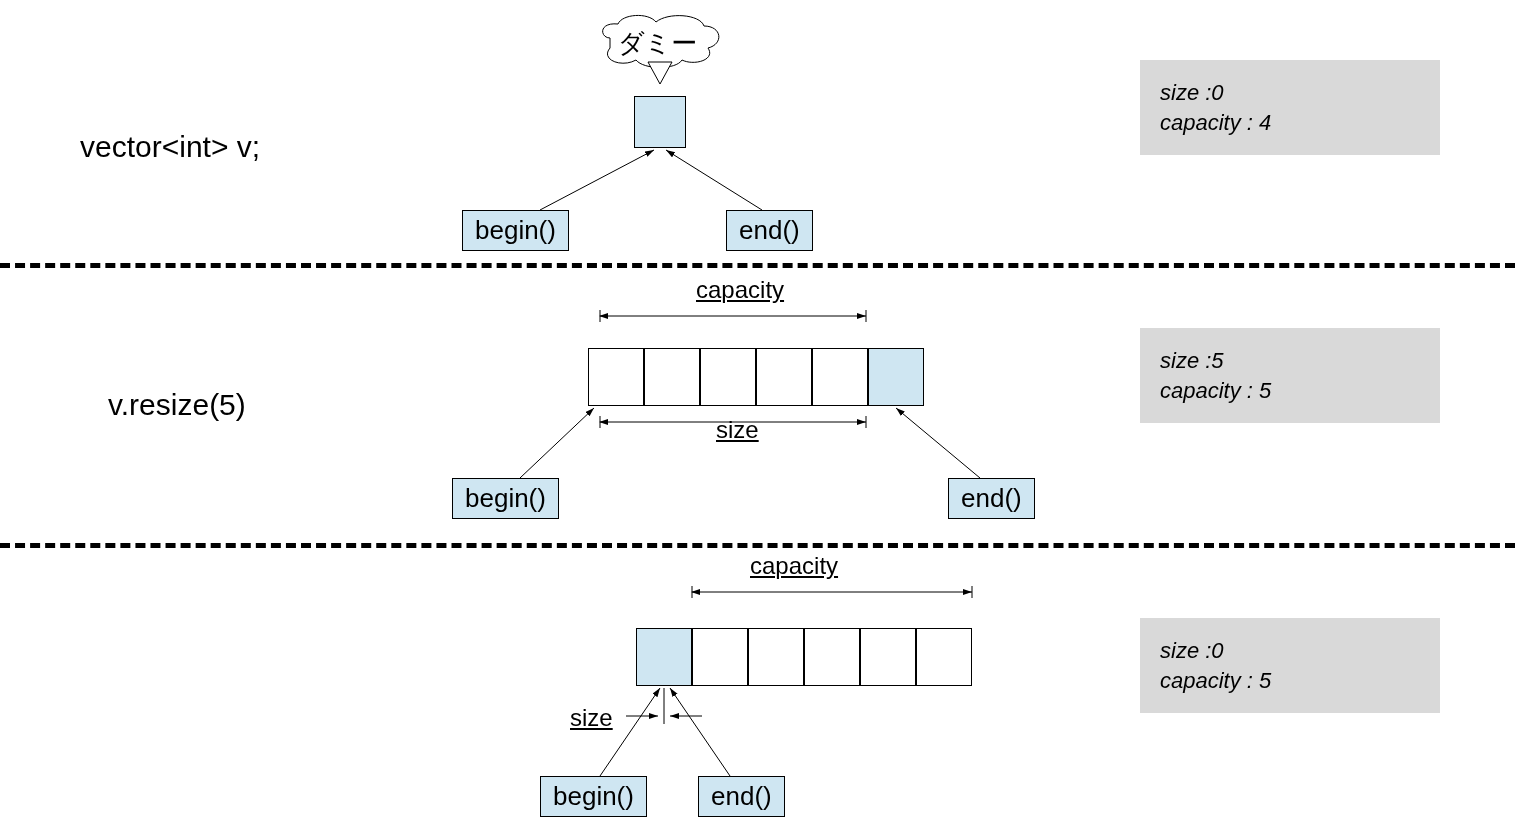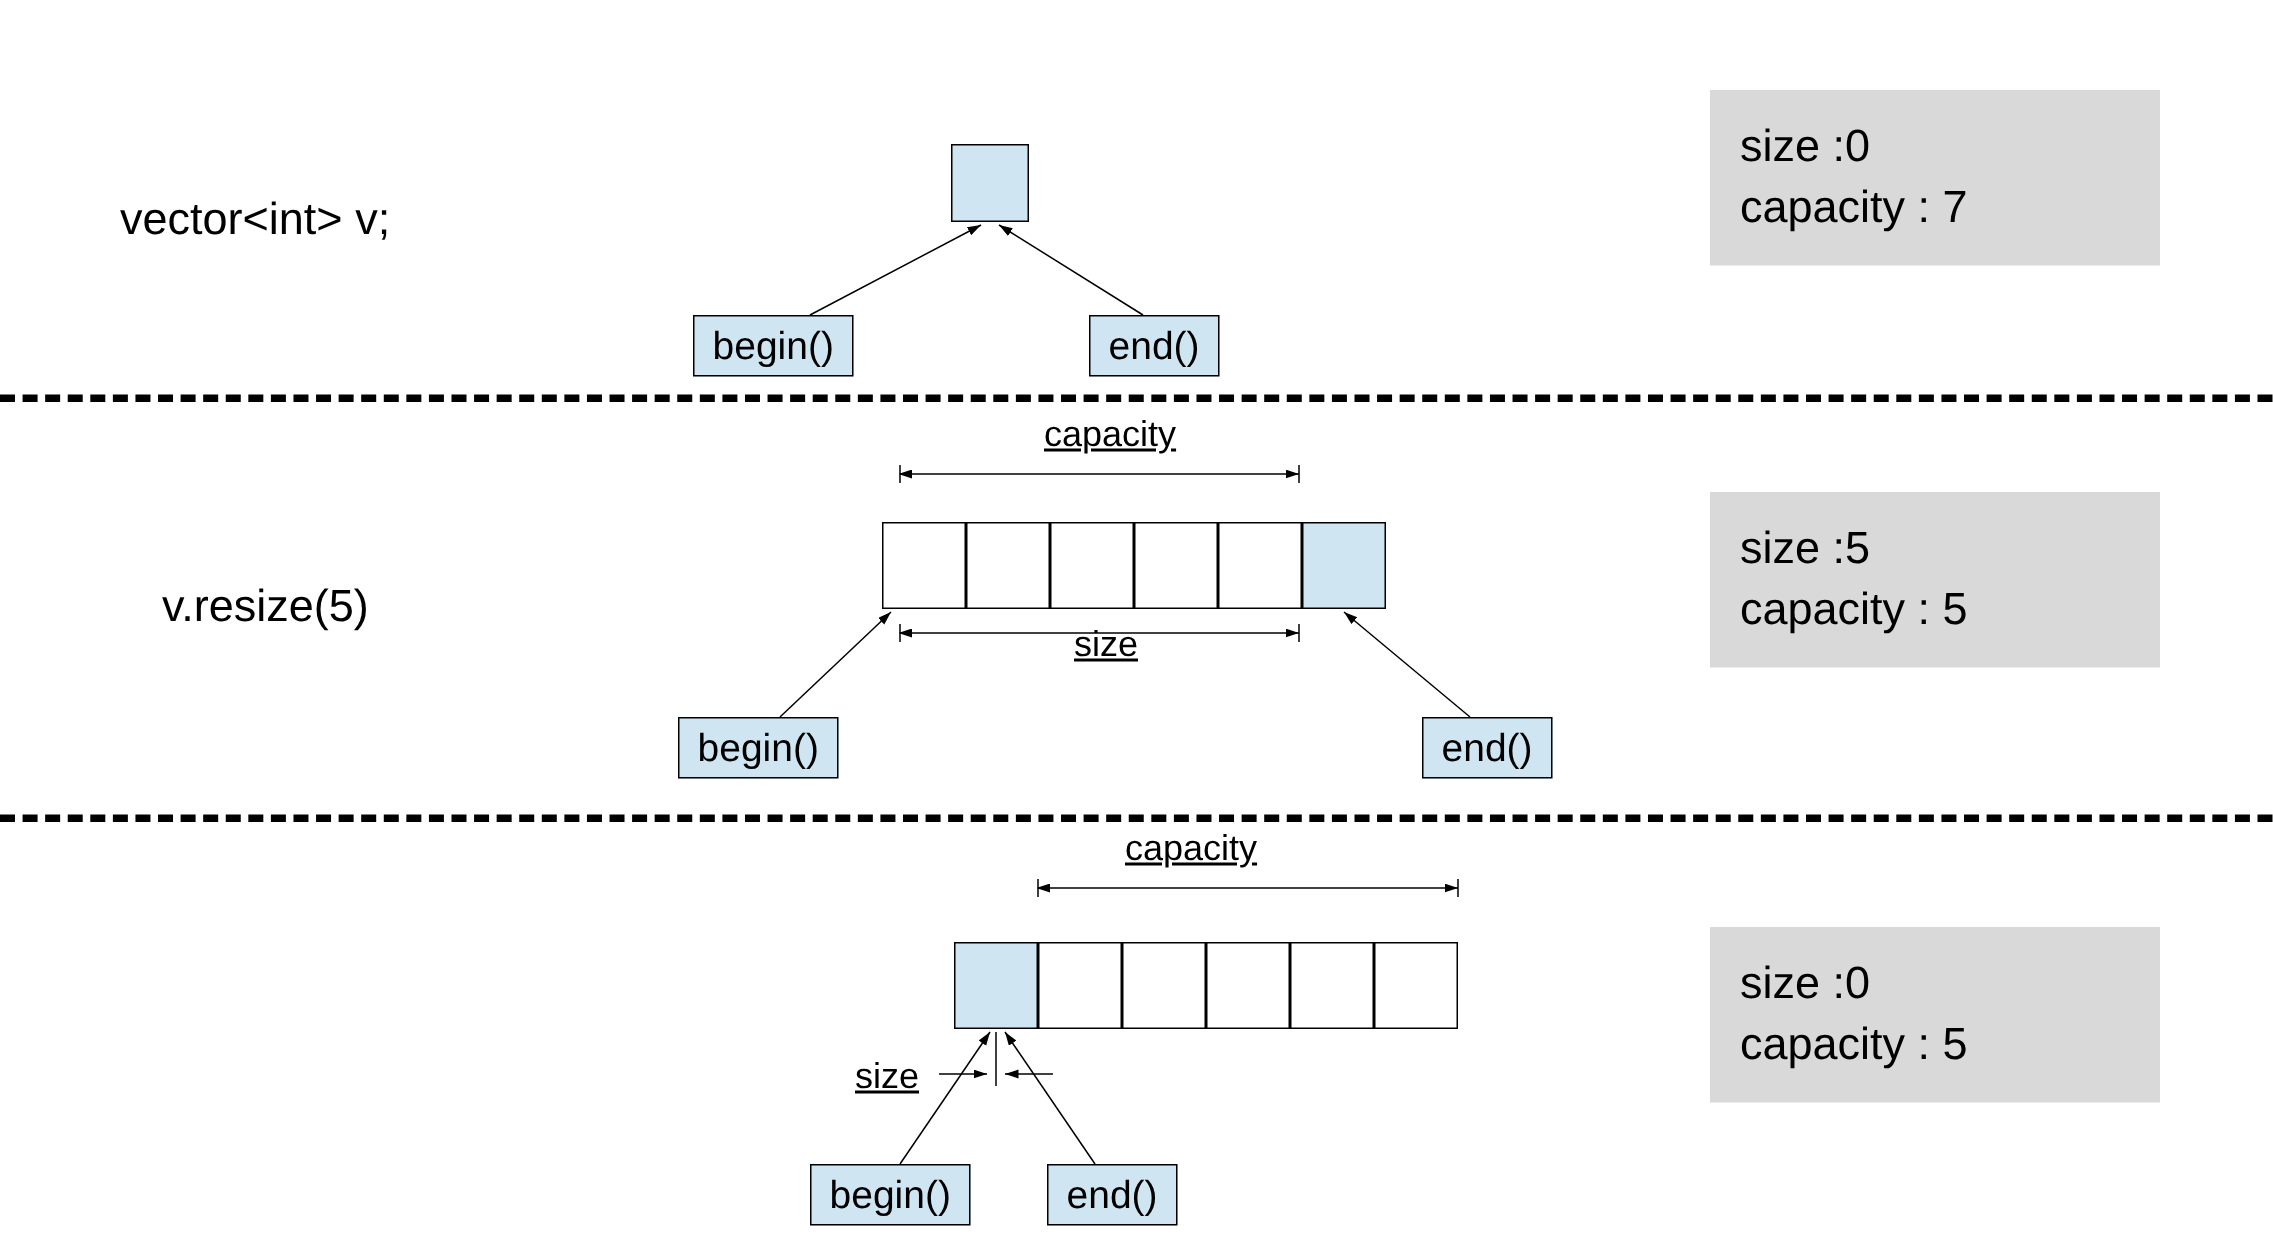--- a/index.html
+++ b/index.html
@@ -26,22 +26,23 @@
   .code-label {
     position: absolute;
     font-size: 30px;
     color: #000;
     text-align: right;
   }
   .info-box {
     position: absolute;
     background: #d9d9d9;
     padding: 18px 20px;
-    font-size: 30px;
+    font-size: 22px;
     line-height: 1.35;
+    font-style: italic;
   }
   .cell {
     position: absolute;
     border: 1px solid #000;
     background: #fff;
   }
   .cell.blue {
     background: #cfe6f2;
   }
   .label-box {
@@ -69,29 +70,46 @@
     pointer-events: none;
   }
 </style>
 </head>
 <body>
 
 <div class="panel" style="top:0; height:260px">
 
   <div class="code-label" style="left:80px; top:130px">vector&lt;int&gt; v;</div>
 
+  <div class="speech" style="left:590px; top:10px">
+    <svg width="140" height="80">
+
+      <path d="M 20 28
+               C 10 28 8 12 28 14
+               C 32 4 58 2 66 12
+               C 78 2 110 4 114 16
+               C 132 16 134 34 118 38
+               C 126 50 104 56 92 50
+               C 86 60 54 60 46 50
+               C 32 58 10 50 20 38
+               Z" fill="#fff" stroke="#000" stroke-width="1"></path>
+
+      <polygon points="58,52 82,52 70,74" fill="#fff" stroke="#000" stroke-width="1"></polygon>
+    </svg>
+    <div style="position:absolute; left:28px; top:16px">ダミー</div>
+  </div>
 
   <div class="cell blue" style="left:634px; top:96px; width:52px; height:52px"></div>
 
   <div class="label-box" style="left:462px; top:210px">begin()</div>
   <div class="label-box" style="left:726px; top:210px">end()</div>
 
   <div class="info-box" style="left:1140px; top:60px; width:300px">
     <div>size :0</div>
-    <div>capacity : 7</div>
+    <div>capacity : 4</div>
   </div>
 </div>
 
 <div class="divider" style="top:263px"></div>
 
 <div class="panel" style="top:268px; height:275px">
 
   <div class="code-label" style="left:108px; top:120px">v.resize(5)</div>
 
   <div class="annot" style="left:696px; top:8px">capacity</div>

